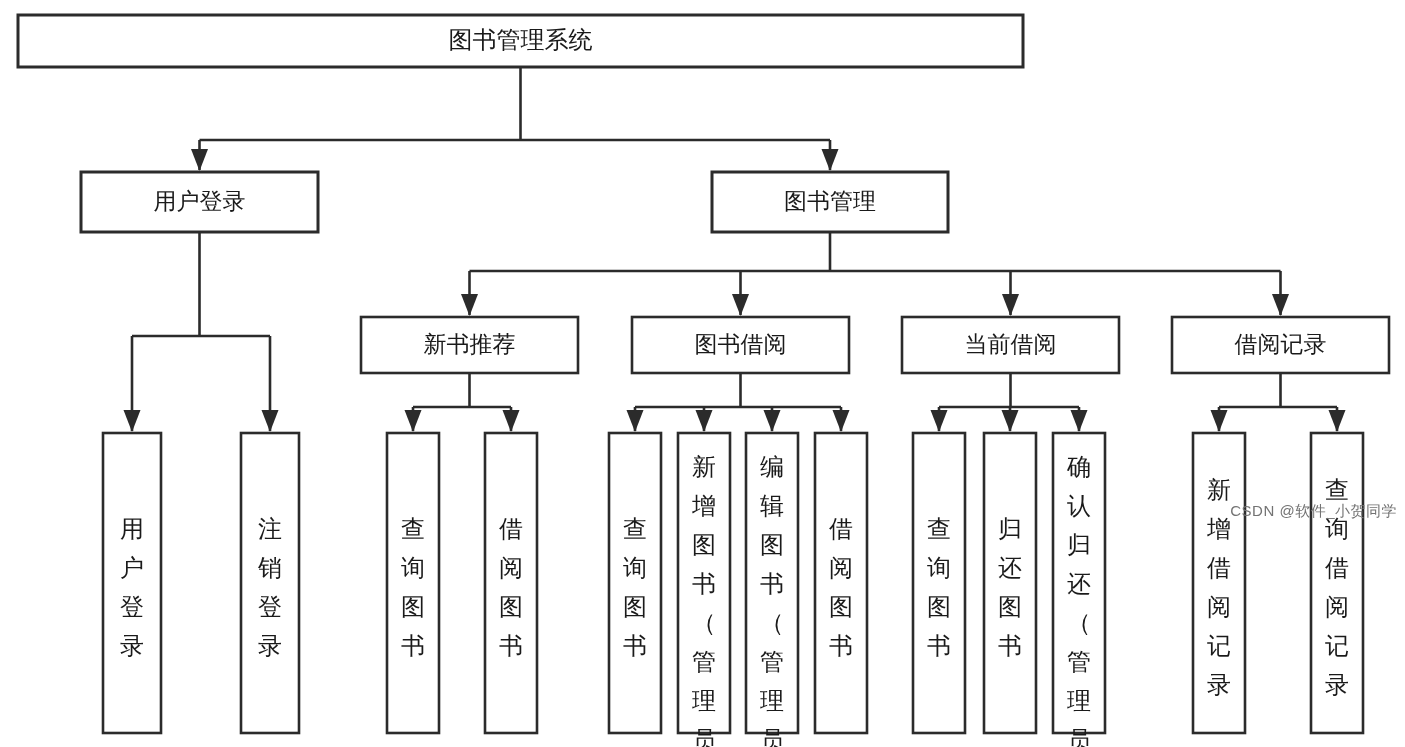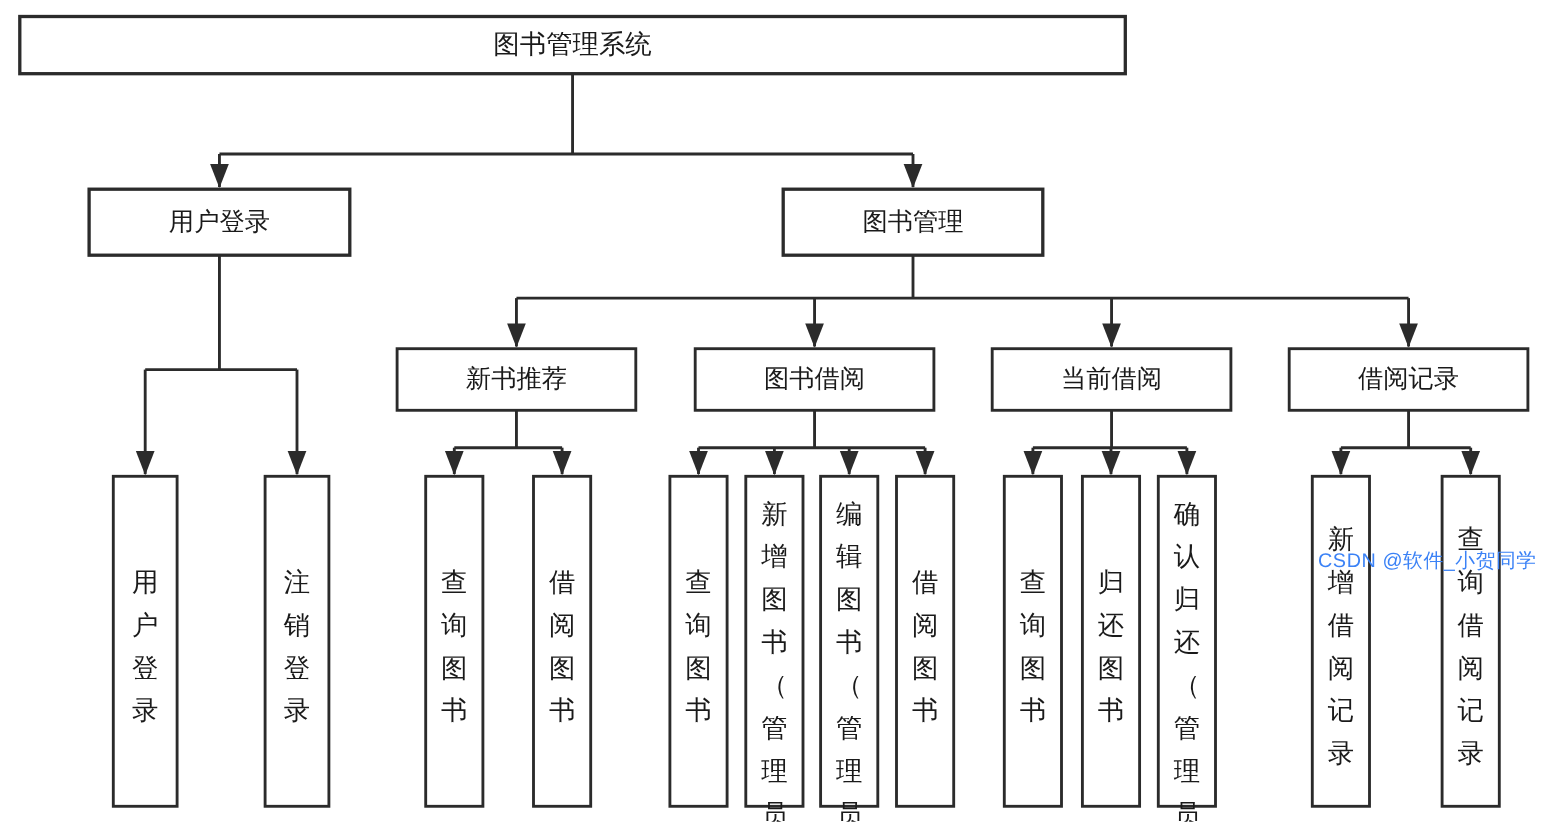--- a/index.html
+++ b/index.html
@@ -56,22 +56,22 @@
     fill: #1a1a1a;
   }
   .leaf-char {
     text-anchor: middle;
   }
   .watermark {
     position: absolute;
     right: 8px;
     bottom: 4px;
     font-family: "Liberation Sans", sans-serif;
-    font-size: 18px;
-    color: #3b82f6;
+    font-size: 15px;
+    color: #737373;
     white-space: nowrap;
     letter-spacing: 0.5px;
   }
 </style>
 </head>
 <body>
 
 <div id="diagram-root">
   <svg id="chart-svg" width="1405" height="747" viewBox="0 0 1405 747" xmlns="http://www.w3.org/2000/svg">
     <g id="connector-layer">

